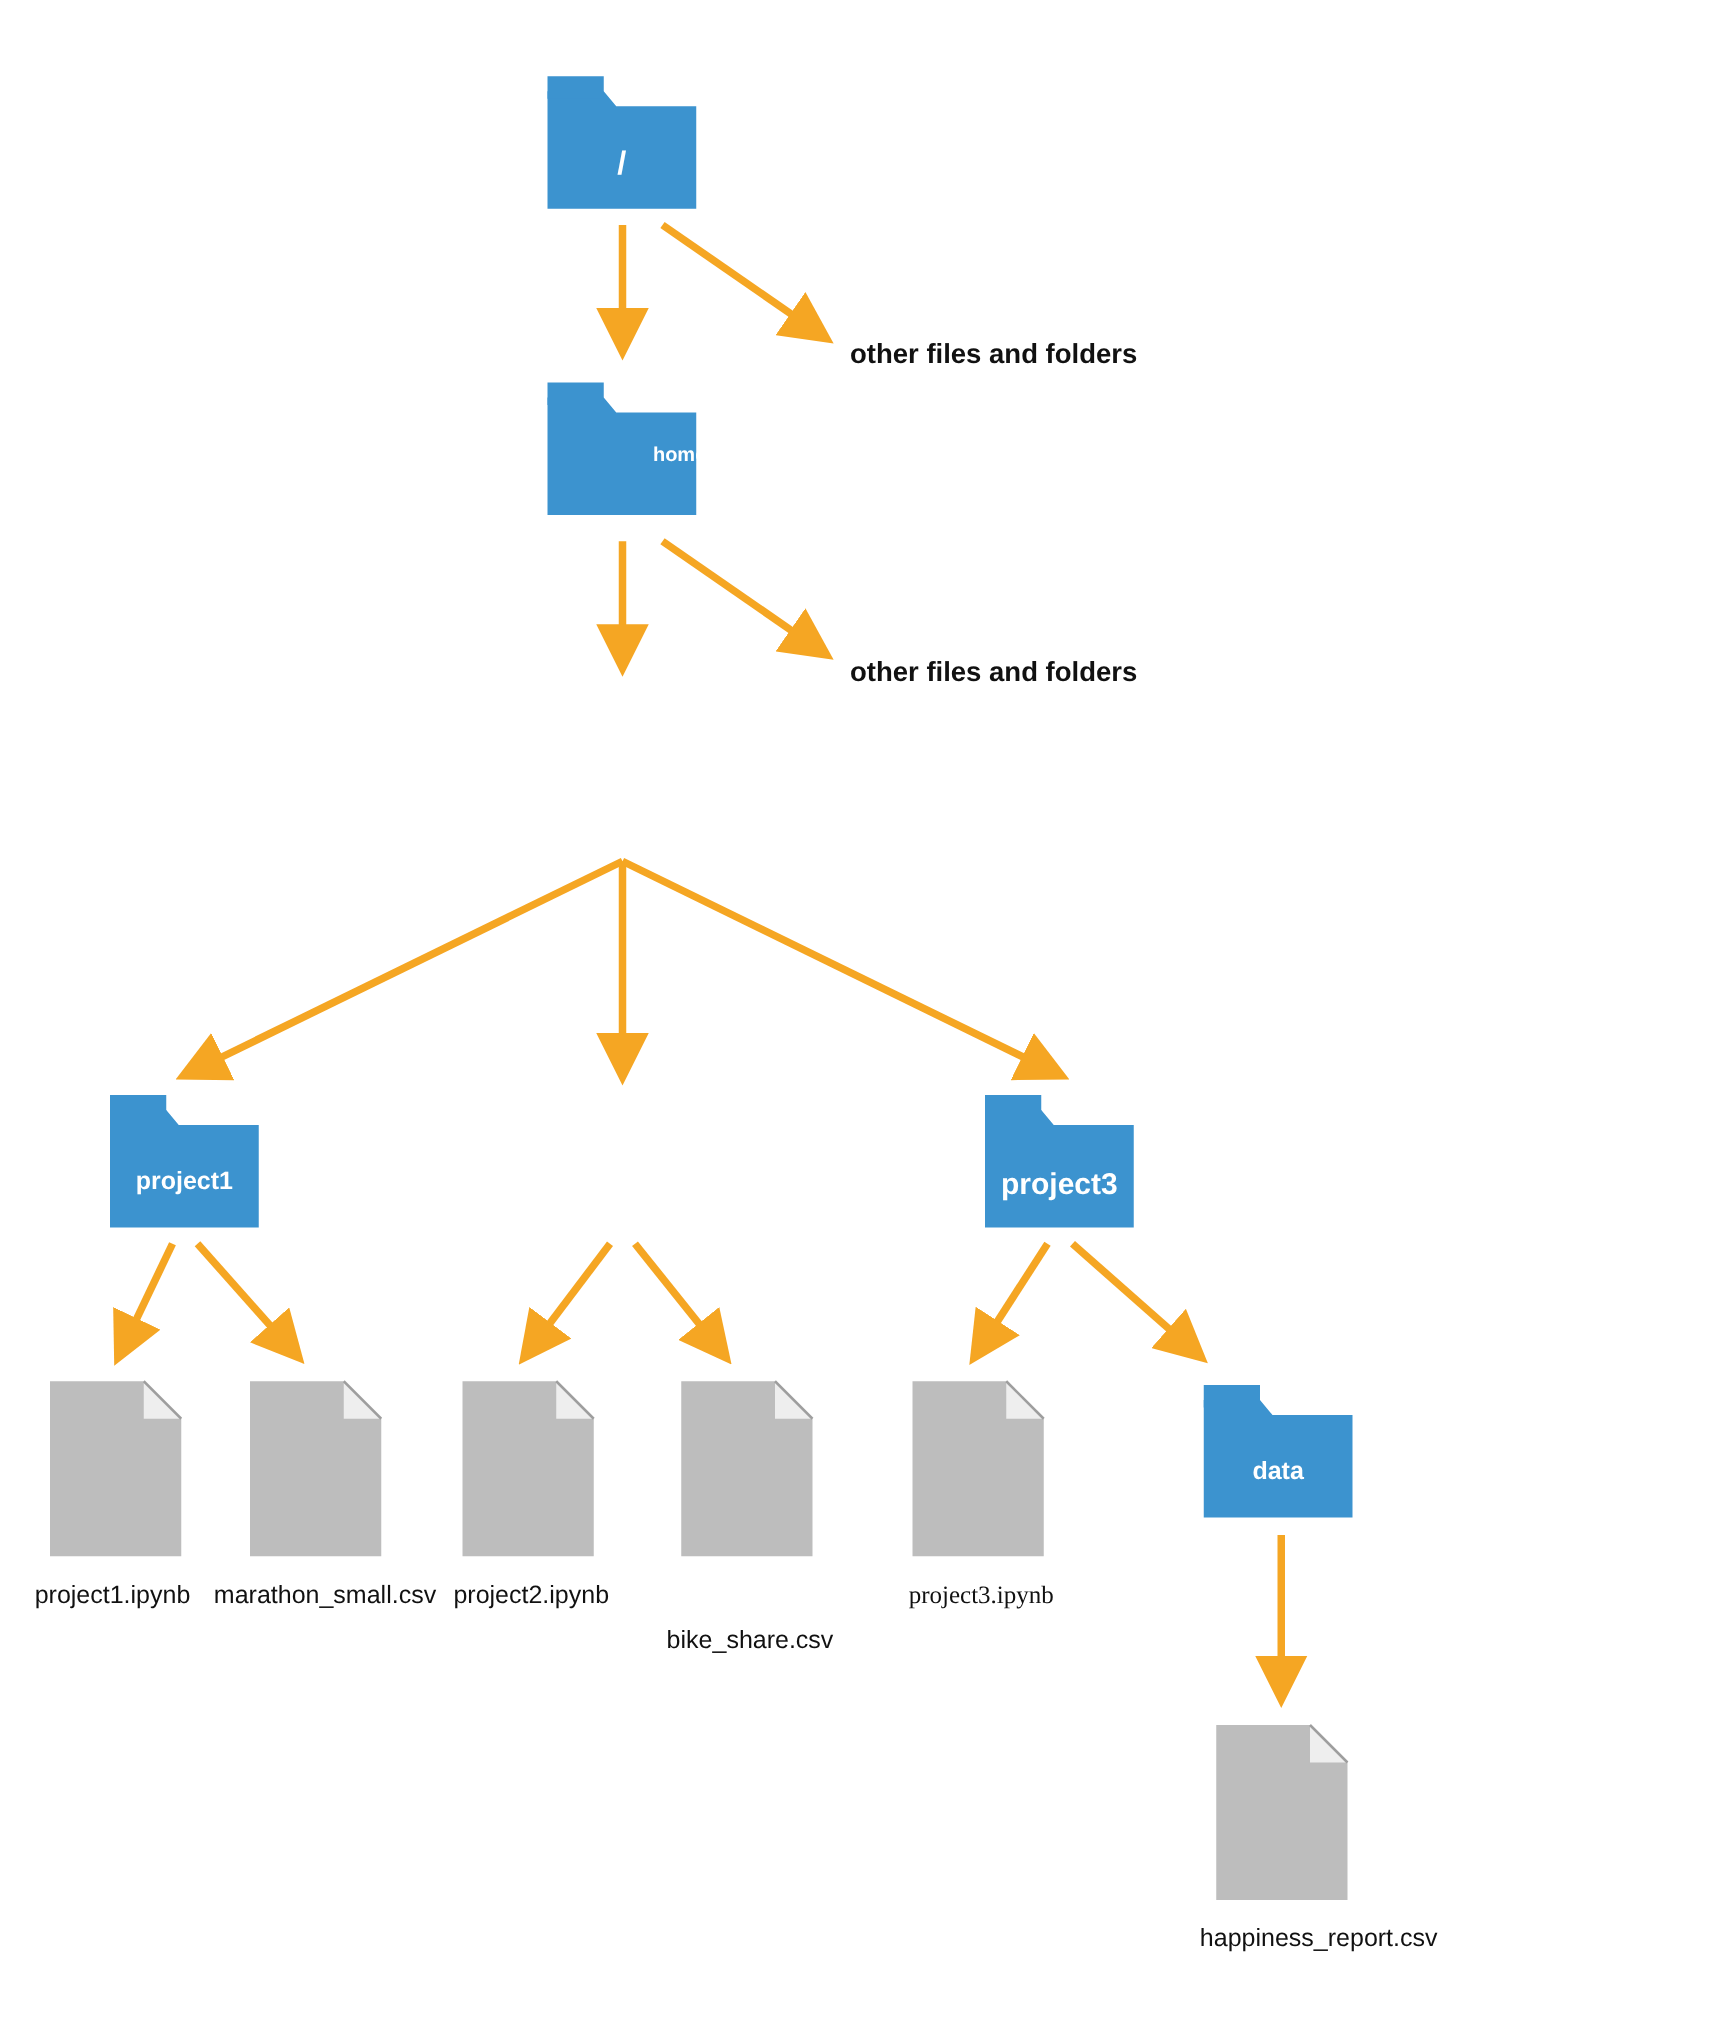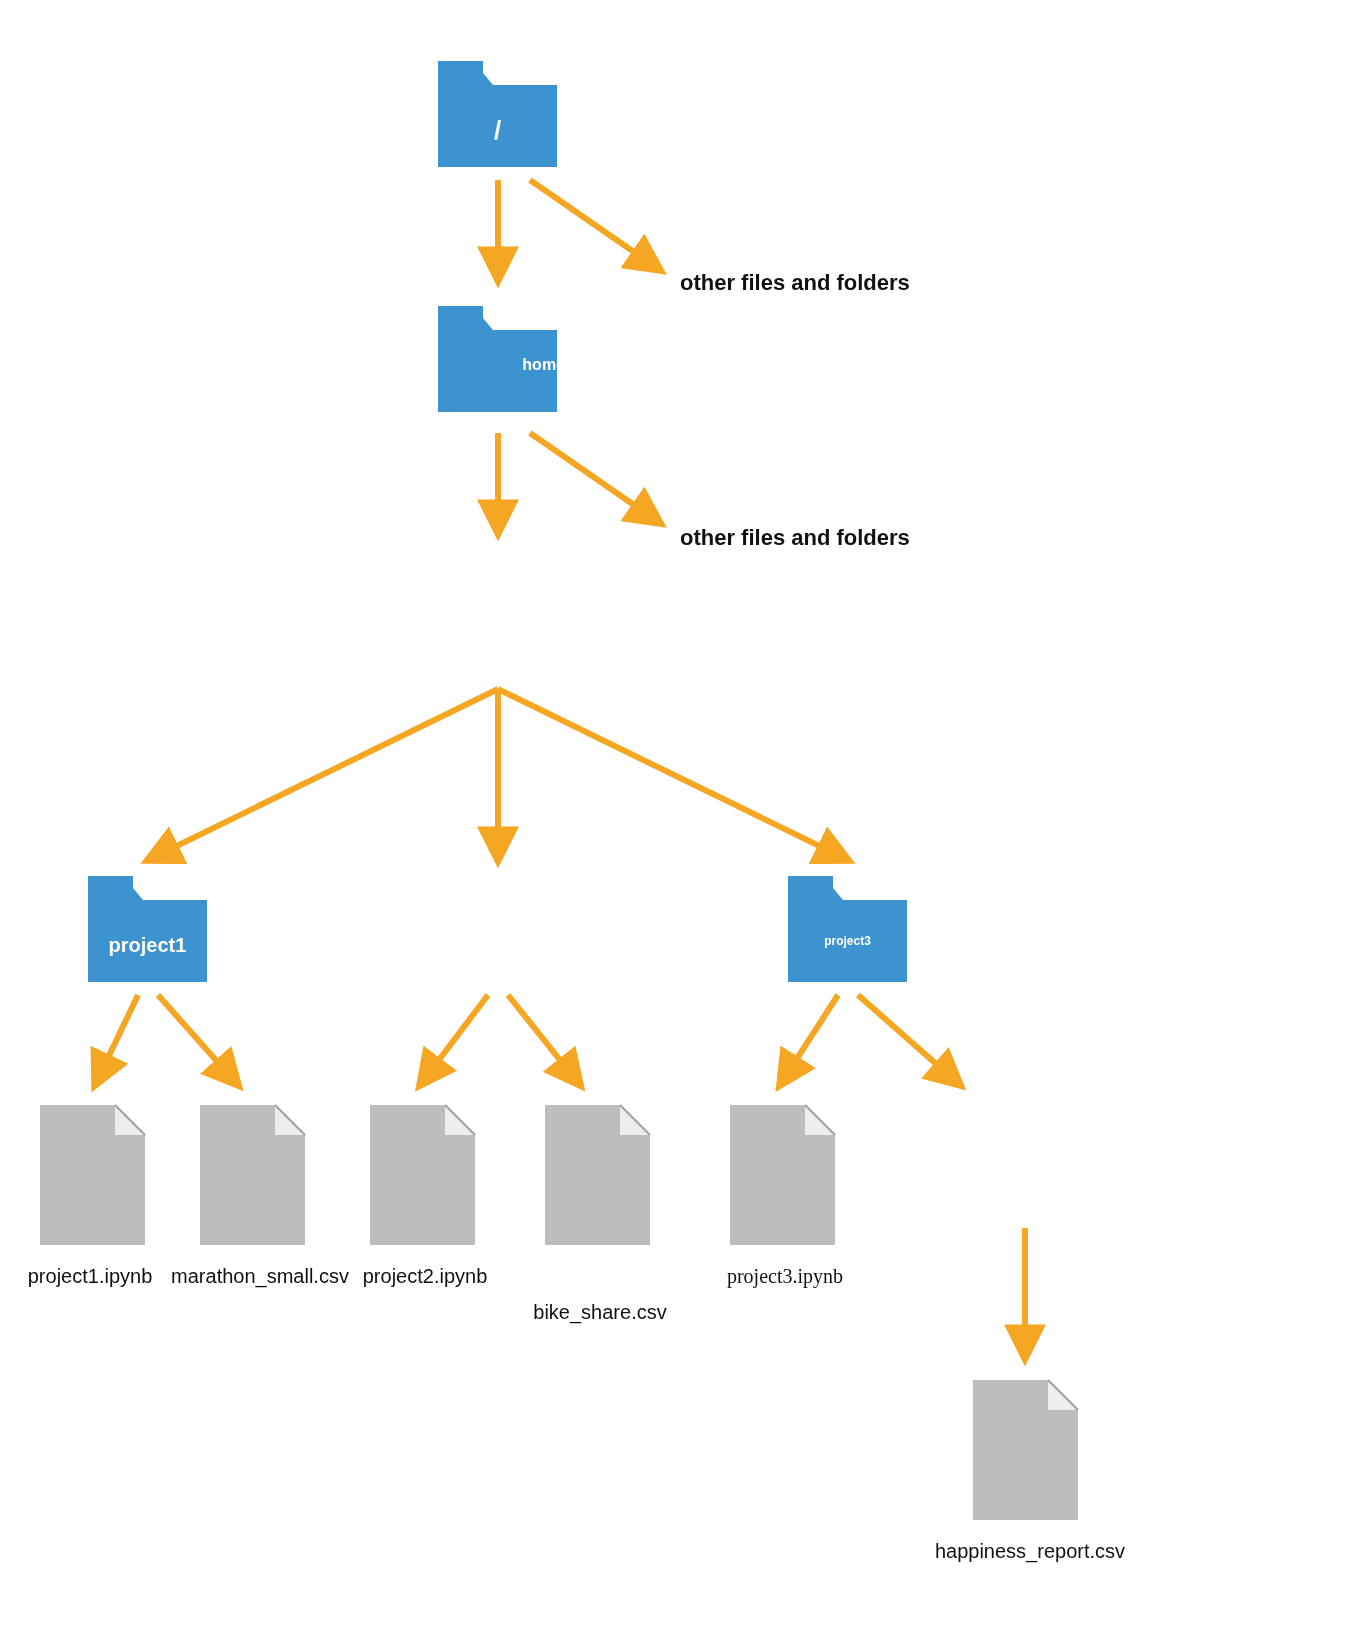--- a/index.html
+++ b/index.html
@@ -113,23 +113,30 @@
     </svg>
     <div class="folder-label" style="left:0; top:64px; width:135px; font-size:20px;">project1</div>
   </div>
 
 
   <div class="node" style="left:780px; top:870px;">
     <svg width="135" height="120" viewBox="0 0 135 120">
       <path d="M8 18 h45 l10 12 h64 v82 h-119 z" fill="#3C93CF"></path>
       <rect x="8" y="6" width="45" height="18" fill="#3C93CF"></rect>
     </svg>
-    <div class="folder-label" style="left:0; top:64px; width:135px; font-size:12px;">project3</div>
+    <div class="folder-label" style="left:0; top:64px; width:135px; font-size:24px;">project3</div>
   </div>
 
+  <div class="node" style="left:955px; top:1102px;">
+    <svg width="135" height="120" viewBox="0 0 135 120">
+      <path d="M8 18 h45 l10 12 h64 v82 h-119 z" fill="#3C93CF"></path>
+      <rect x="8" y="6" width="45" height="18" fill="#3C93CF"></rect>
+    </svg>
+    <div class="folder-label" style="left:0; top:64px; width:135px; font-size:20px;">data</div>
+  </div>
 
   <div class="side-label" style="left:680px; top:270px;">other files and folders</div>
   <div class="side-label" style="left:680px; top:525px;">other files and folders</div>
 
   <div class="node" style="left:35px; top:1100px;">
     <svg width="115" height="150" viewBox="0 0 115 150">
       <path d="M5 5 h75 l30 30 v110 h-105 z" fill="#BDBDBD"></path>
       <path d="M80 5 v30 h30 z" fill="#eeeeee"></path>
       <path d="M80 5 l30 30" stroke="#9E9E9E" stroke-width="2"></path>
     </svg>
@@ -172,15 +179,15 @@
   </div>
   <div class="file-label" style="left:685px; top:1265px; width:200px;font-family:Liberation Serif, serif;">project3.ipynb</div>
 
   <div class="node" style="left:968px; top:1375px;">
     <svg width="115" height="150" viewBox="0 0 115 150">
       <path d="M5 5 h75 l30 30 v110 h-105 z" fill="#BDBDBD"></path>
       <path d="M80 5 v30 h30 z" fill="#eeeeee"></path>
       <path d="M80 5 l30 30" stroke="#9E9E9E" stroke-width="2"></path>
     </svg>
   </div>
-  <div class="file-label" style="left:910px; top:1540px; width:240px;">happiness_report.csv</div>
+  <div class="file-label" style="left:910px; top:1540px; width:240px;text-align:right;">happiness_report.csv</div>
 
 </div>
 
 </body></html>

